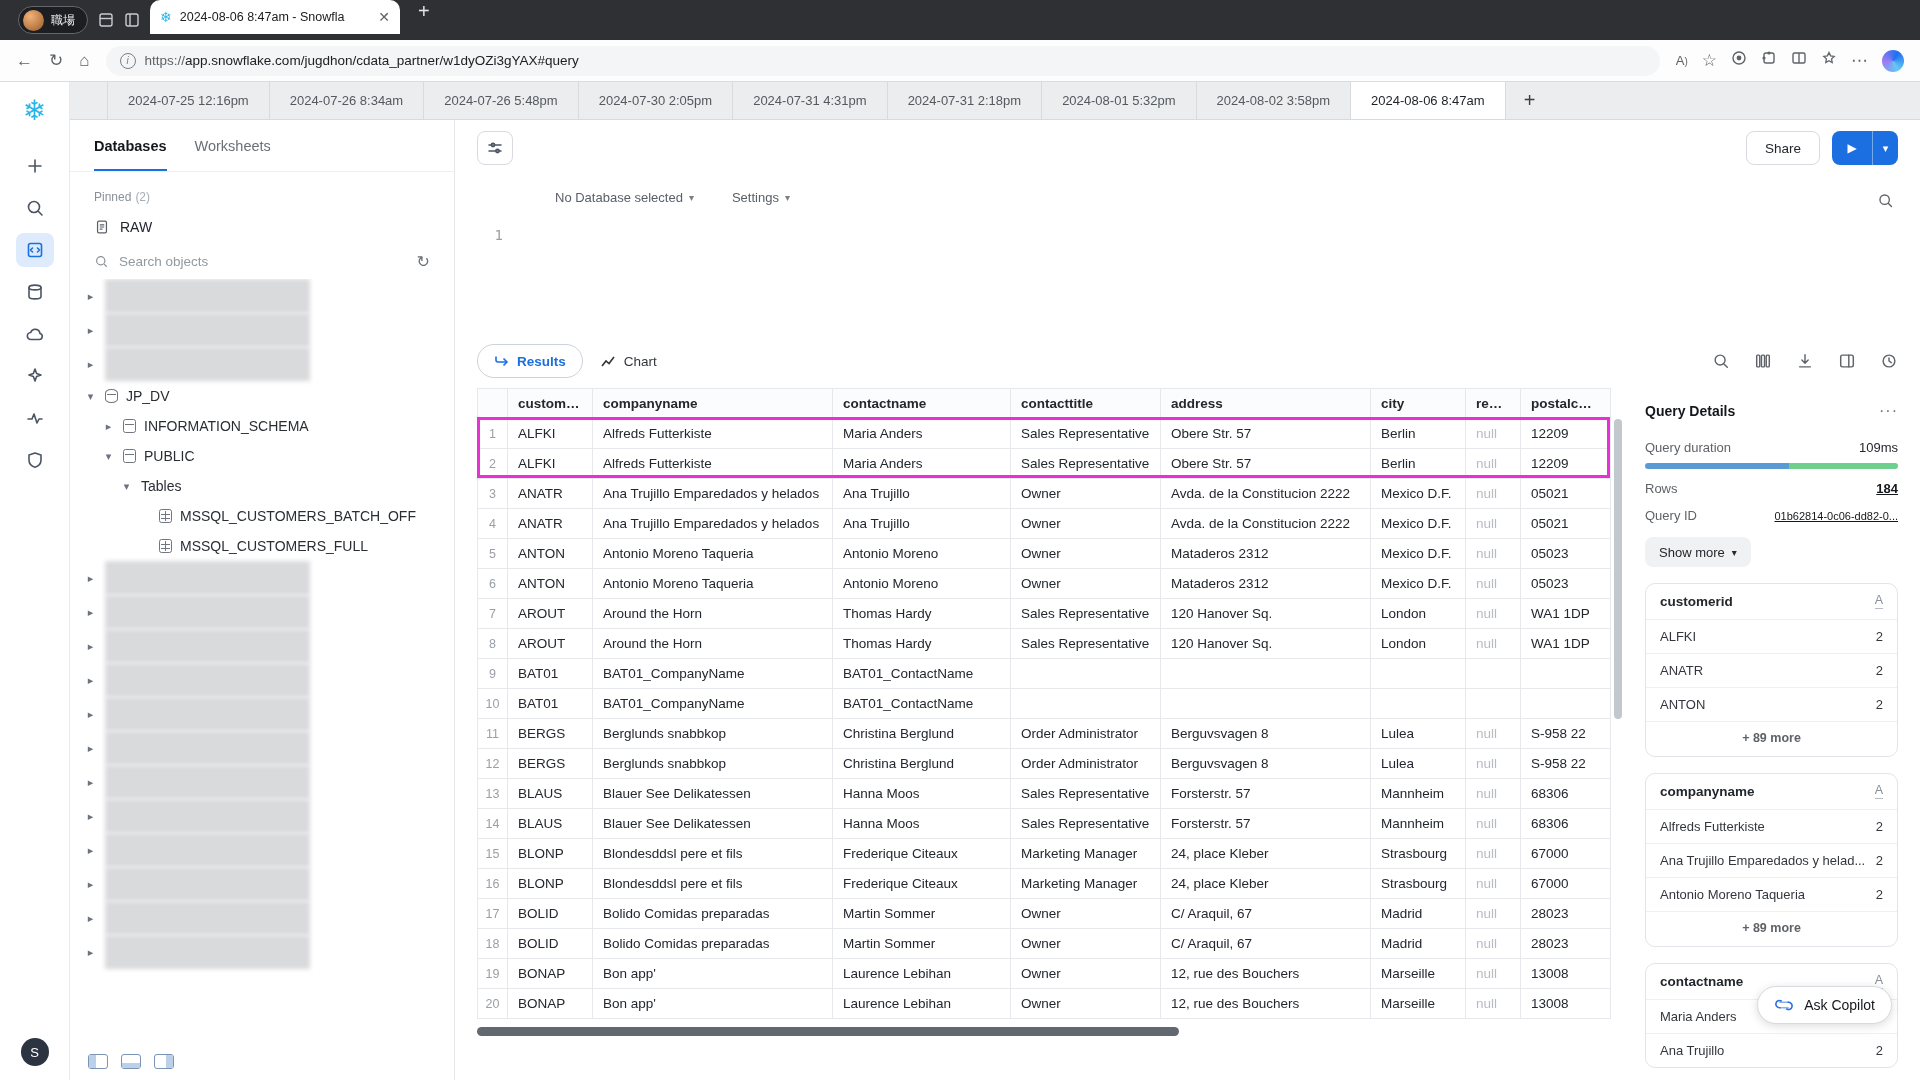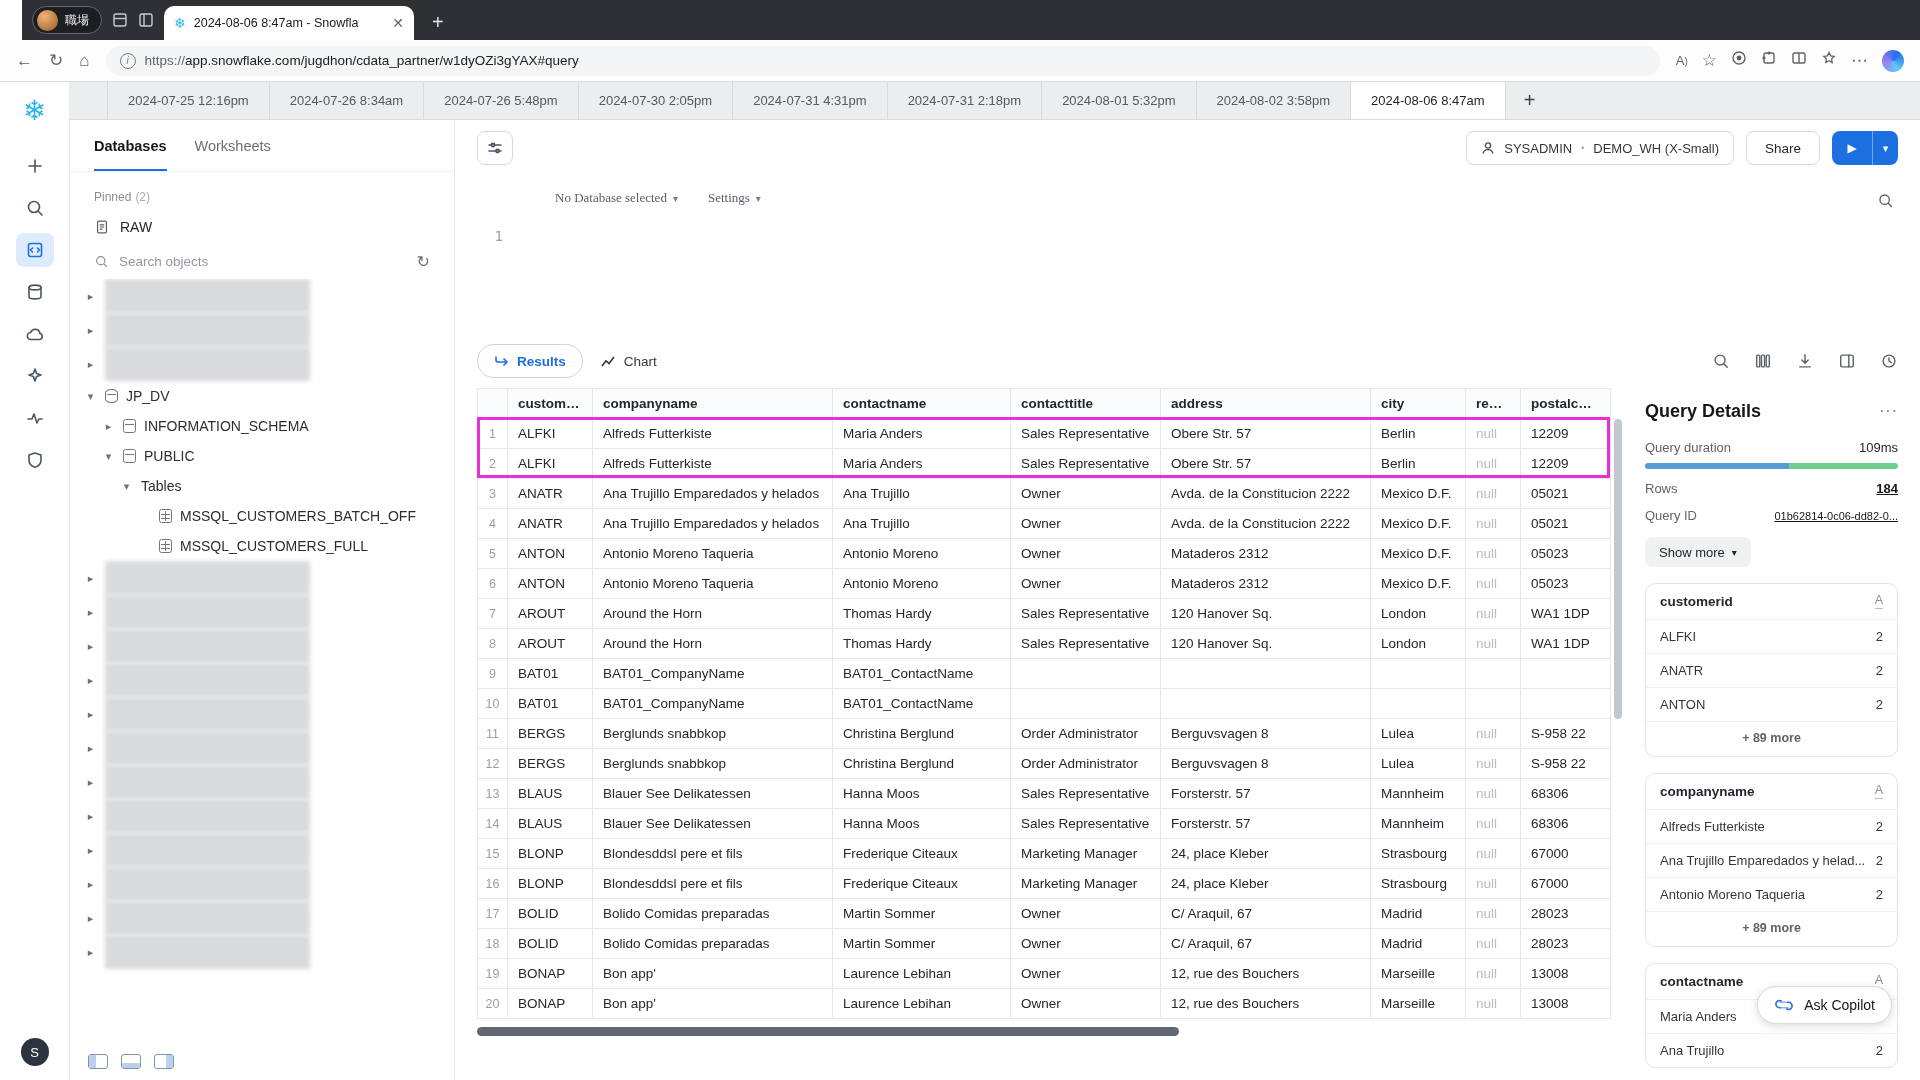--- a/index.html
+++ b/index.html
@@ -1,20 +1,20 @@
 <!DOCTYPE html>
 <html><head>
 <meta charset="utf-8">
 <style>
   * { margin:0; padding:0; box-sizing:border-box; }
   html,body { width:1920px; height:1080px; overflow:hidden; background:#fff;
     font-family:"Liberation Sans", sans-serif; color:#23272e; }
 
   
-  .browser-tabbar { height:40px; background:#2e3033; display:flex; align-items:flex-end; padding:0 10px; gap:10px;margin-left:22px; }
+  .browser-tabbar { height:40px; background:#2e3033; display:flex; align-items:flex-start; padding:0 18px; gap:10px; }
   .tabbar-left { display:flex; align-items:center; gap:10px; height:40px; }
   .profile-chip { height:28px; border-radius:14px; background:#1c1e21; border:1px solid #63676d;
     display:flex; align-items:center; gap:7px; padding:0 12px 0 4px; color:#f1f3f4; font-size:12px; cursor:pointer;}
   .avatar-circle { width:21px; height:21px; border-radius:50%;
     background:radial-gradient(circle at 35% 30%, #f0b27a, #9c5a24); }
   .chrome-ic { color:#c7cbd1; font-size:15px; display:flex; align-items:center; cursor:pointer; }
   .browser-tab { height:34px; width:250px; background:#fff; border-radius:10px 10px 0 0;
     display:flex; align-items:center; gap:8px; padding:0 10px; color:#202124; cursor:pointer;}
   .tab-favicon { color:#29b5e8; font-size:14px; }
   .tab-title { font-size:12.5px; white-space:nowrap; overflow:hidden; text-overflow:ellipsis; flex:1; }
@@ -102,21 +102,21 @@
   .ctx-dot { color:#9aa0a6; font-size:9px; }
   .share-btn { height:34px; border:1px solid #d7dade; border-radius:8px; padding:0 18px; font-size:13.5px;
     background:#fff; color:#23272e; cursor:pointer;}
   .run-group { display:flex; }
   .run-btn { width:40px; height:34px; background:#1b6fe0; border-radius:8px 0 0 8px; color:#fff;
     display:flex; align-items:center; justify-content:center; font-size:12px; cursor:pointer; border:none;}
   .run-caret { width:26px; height:34px; background:#1b6fe0; border-radius:0 8px 8px 0; color:#fff;
     border:none; border-left:1px solid rgba(255,255,255,.4); font-size:11px; cursor:pointer;}
 
   .editor { height:158px; position:relative; }
-  .editor-selectors { display:flex; gap:30px; padding-left:100px; padding-top:14px; font-size:13px; color:#5a6069;font-family:Liberation Serif, serif;}
+  .editor-selectors { display:flex; gap:38px; padding-left:100px; padding-top:14px; font-size:13px; color:#5a6069;}
   .sel-item { display:flex; align-items:center; gap:6px; cursor:pointer;}
   .sel-caret { font-size:10px; color:#7a8088; }
   .editor-search { position:absolute; right:26px; top:16px; cursor:pointer;}
   .editor-search svg, .rb-ic svg { stroke:#5f6368; fill:none; stroke-width:1.6; stroke-linecap:round;}
   .editor-body { display:flex; margin-top:22px; font-family:"DejaVu Sans Mono", monospace; font-size:14px;}
   .gutter { width:60px; text-align:right; padding-right:12px; color:#9aa0a6; flex:none;}
   .code-line { position:relative; padding-left:24px; white-space:pre; }
   .code-line::before { content:""; position:absolute; left:14px; top:-1px; bottom:-1px; width:4px; background:#1b6fe0;}
   .kw { color:#0d6bdd; } .pl { color:#23272e; } .str { color:#0b7a75; }
 
@@ -137,21 +137,21 @@
   .grid td.rownum { color:#9aa0a6; text-align:center; font-size:12.5px; padding:0 2px;}
   .grid td.nullv { color:#b6bcc4; }
   .hl-overlay { position:absolute; left:0; width:1133px; border:3px solid #ea2fd4; pointer-events:none;}
   .vscroll { position:absolute; left:1137px; top:31px; width:8px; height:300px; background:#c3c8cd; border-radius:4px; cursor:pointer;}
   .hscroll { position:relative; width:1133px; height:12px; margin-top:4px; }
   .hscroll-thumb { position:absolute; left:0; top:1px; width:62%; height:9px; background:#62686f; border-radius:5px; cursor:grab;}
 
   
   .details { width:299px; flex:none; padding:6px 24px 0 22px; overflow:hidden; }
   .details-header { display:flex; justify-content:space-between; align-items:center; height:34px; }
-  .details-title { font-size:18px; font-weight:700; color:#14171b; }
+  .details-title { font-size:14px; font-weight:700; color:#14171b; }
   .dots { color:#6a7076; font-size:16px; letter-spacing:1px; cursor:pointer;}
   .kv { display:flex; justify-content:space-between; align-items:baseline; font-size:13px; color:#5f6368; margin-top:12px;}
   .kv .val { color:#23272e; }
   .durbar { height:6px; border-radius:3px; overflow:hidden; display:flex; margin-top:8px; }
   .durbar div { height:100%; }
   .rows-val { font-weight:700; text-decoration:underline; color:#14171b; cursor:pointer;}
   .qid-val { text-decoration:underline; color:#14171b; font-size:11px; cursor:pointer;}
   .show-more { margin-top:14px; height:30px; background:#eff1f3; border:none; border-radius:8px;
     padding:0 14px; font-size:13px; color:#23272e; display:inline-flex; align-items:center; gap:7px; cursor:pointer;}
   .stat-card { border:1px solid #e1e4e8; border-radius:10px; margin-top:16px; overflow:hidden; background:#fff;}
@@ -453,29 +453,20 @@
       <section class="main">
         <div class="main-toolbar">
           <span class="tool-btn">
             <svg width="18" height="18" viewBox="0 0 18 18">
                 <path d="M3 6h12M3 12h12"></path>
                 <circle cx="7" cy="6" r="1.7"></circle>
                 <circle cx="11.5" cy="12" r="1.7"></circle>
               </svg>
           </span>
           <div class="toolbar-right">
-            <div class="ctx-pill">
-              <svg width="14" height="14" viewBox="0 0 14 14">
-                  <circle cx="7" cy="4.5" r="2.6" fill="none" stroke="#45494f" stroke-width="1.3"></circle>
-                  <path d="M2 12.5c.8-2.6 2.6-3.8 5-3.8s4.2 1.2 5 3.8" fill="none" stroke="#45494f" stroke-width="1.3"></path>
-                </svg>
-              <span>SYSADMIN</span>
-              <span class="ctx-dot">•</span>
-              <span>DEMO_WH (X-Small)</span>
-            </div>
             <button class="share-btn">Share</button>
             <div class="run-group">
               <button class="run-btn">▶</button>
               <button class="run-caret">▾</button>
             </div>
           </div>
         </div>
 
         <div class="editor">
           <div class="editor-selectors">

